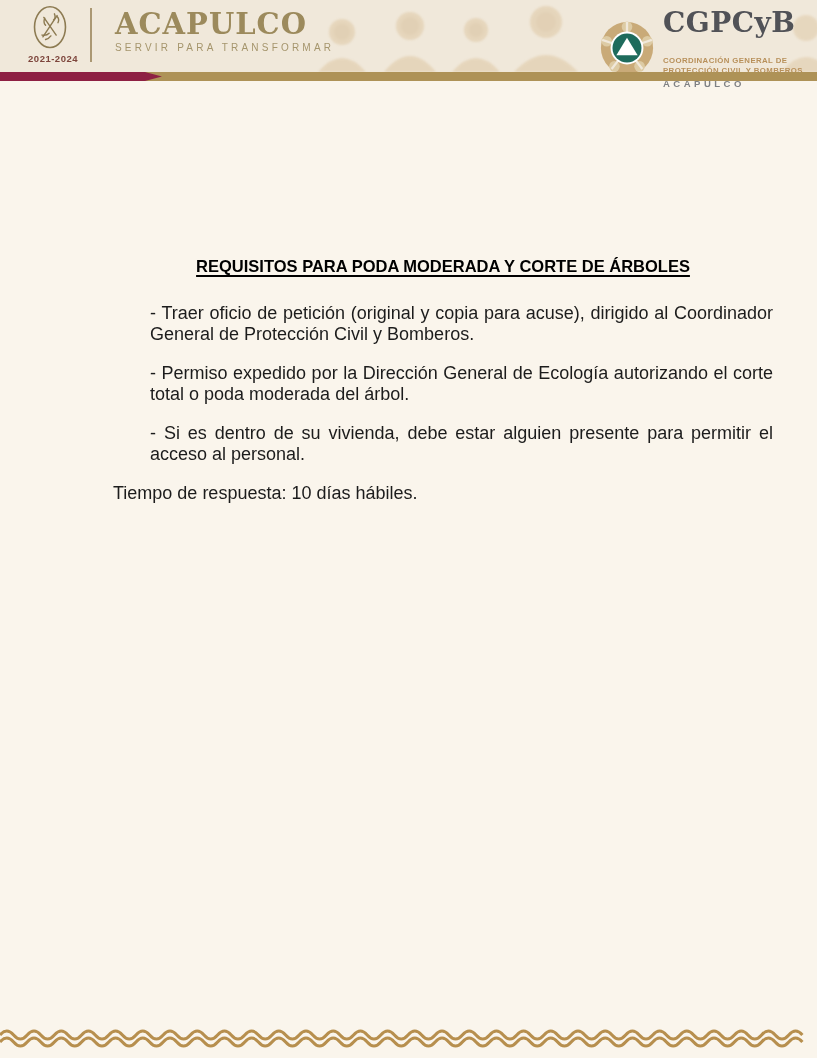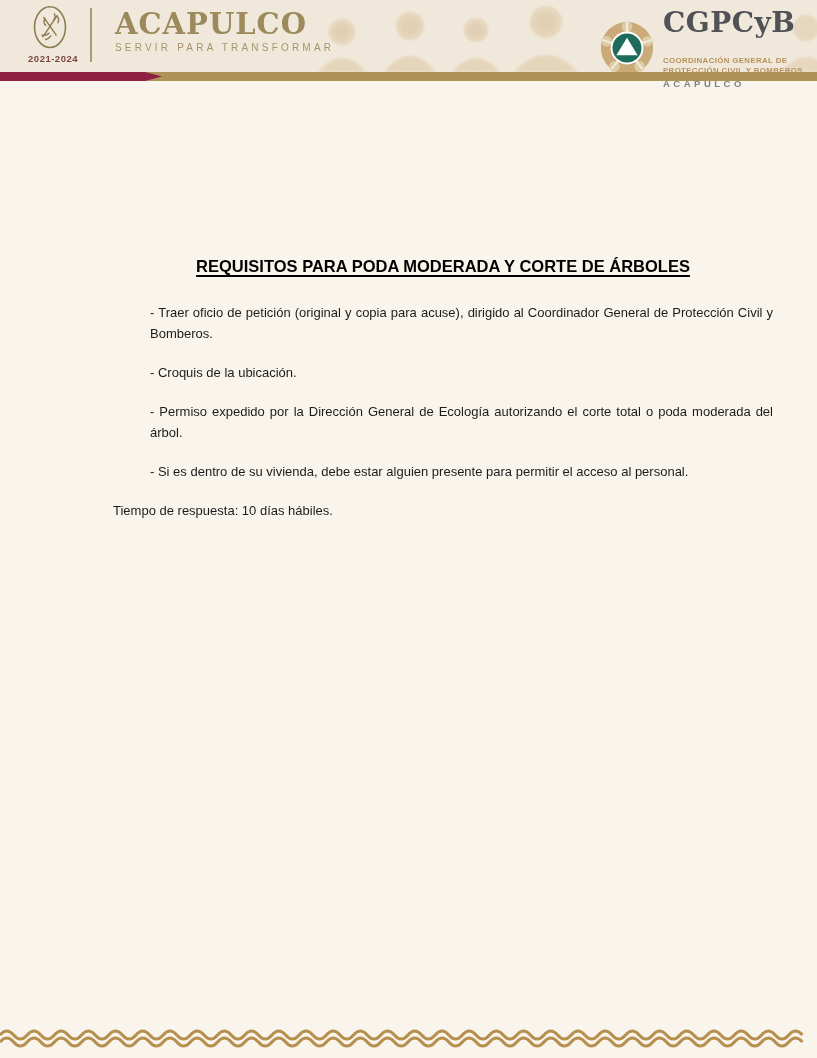--- a/index.html
+++ b/index.html
@@ -91,21 +91,21 @@
   }
   .doc-title {
     text-align:center;
     font-size:16.5px; font-weight:bold; color:#000;
     text-decoration:underline;
     text-decoration-thickness:2px;
     text-underline-offset:3px;
     margin-bottom:27px;
   }
   .doc p {
-    font-size:13px; line-height:20.7px;
+    font-size:18px; line-height:20.7px;
     text-align:justify;
     margin-bottom:18.5px;
   }
   .doc p.req { margin-left:37px; }
 
   
   .footer-waves {
     position:absolute; left:0; bottom:6px; width:817px; height:24px;
   }
 </style>
@@ -198,21 +198,20 @@
   </div>
 
   <div class="band">
     <div class="band-maroon"></div>
   </div>
 
   <div class="doc">
     <h1 class="doc-title">REQUISITOS PARA PODA MODERADA Y CORTE DE ÁRBOLES</h1>
 
     <p class="req">- Traer oficio de petición (original y copia para acuse), dirigido al Coordinador General de Protección Civil y Bomberos.</p>
-    <p class="req">- Croquis de la ubicación.</p>
     <p class="req">- Permiso expedido por la Dirección General de Ecología autorizando el corte total o poda moderada del árbol.</p>
     <p class="req">- Si es dentro de su vivienda, debe estar alguien presente para permitir el acceso al personal.</p>
 
     <p>Tiempo de respuesta: 10 días hábiles.</p>
   </div>
 
   <svg class="footer-waves" viewBox="0 0 817 24" preserveAspectRatio="none">
     <g fill="none" stroke="#b78f4e" stroke-width="3">
       <path d="M0 7 q6.8 -8 13.6 0 t13.6 0 t13.6 0 t13.6 0 t13.6 0 t13.6 0 t13.6 0 t13.6 0 t13.6 0 t13.6 0 t13.6 0 t13.6 0 t13.6 0 t13.6 0 t13.6 0 t13.6 0 t13.6 0 t13.6 0 t13.6 0 t13.6 0 t13.6 0 t13.6 0 t13.6 0 t13.6 0 t13.6 0 t13.6 0 t13.6 0 t13.6 0 t13.6 0 t13.6 0 t13.6 0 t13.6 0 t13.6 0 t13.6 0 t13.6 0 t13.6 0 t13.6 0 t13.6 0 t13.6 0 t13.6 0 t13.6 0 t13.6 0 t13.6 0 t13.6 0 t13.6 0 t13.6 0 t13.6 0 t13.6 0 t13.6 0 t13.6 0 t13.6 0 t13.6 0 t13.6 0 t13.6 0 t13.6 0 t13.6 0 t13.6 0 t13.6 0 t13.6 0"></path>
       <path d="M0 14 q6.8 -8 13.6 0 t13.6 0 t13.6 0 t13.6 0 t13.6 0 t13.6 0 t13.6 0 t13.6 0 t13.6 0 t13.6 0 t13.6 0 t13.6 0 t13.6 0 t13.6 0 t13.6 0 t13.6 0 t13.6 0 t13.6 0 t13.6 0 t13.6 0 t13.6 0 t13.6 0 t13.6 0 t13.6 0 t13.6 0 t13.6 0 t13.6 0 t13.6 0 t13.6 0 t13.6 0 t13.6 0 t13.6 0 t13.6 0 t13.6 0 t13.6 0 t13.6 0 t13.6 0 t13.6 0 t13.6 0 t13.6 0 t13.6 0 t13.6 0 t13.6 0 t13.6 0 t13.6 0 t13.6 0 t13.6 0 t13.6 0 t13.6 0 t13.6 0 t13.6 0 t13.6 0 t13.6 0 t13.6 0 t13.6 0 t13.6 0 t13.6 0 t13.6 0 t13.6 0"></path>

